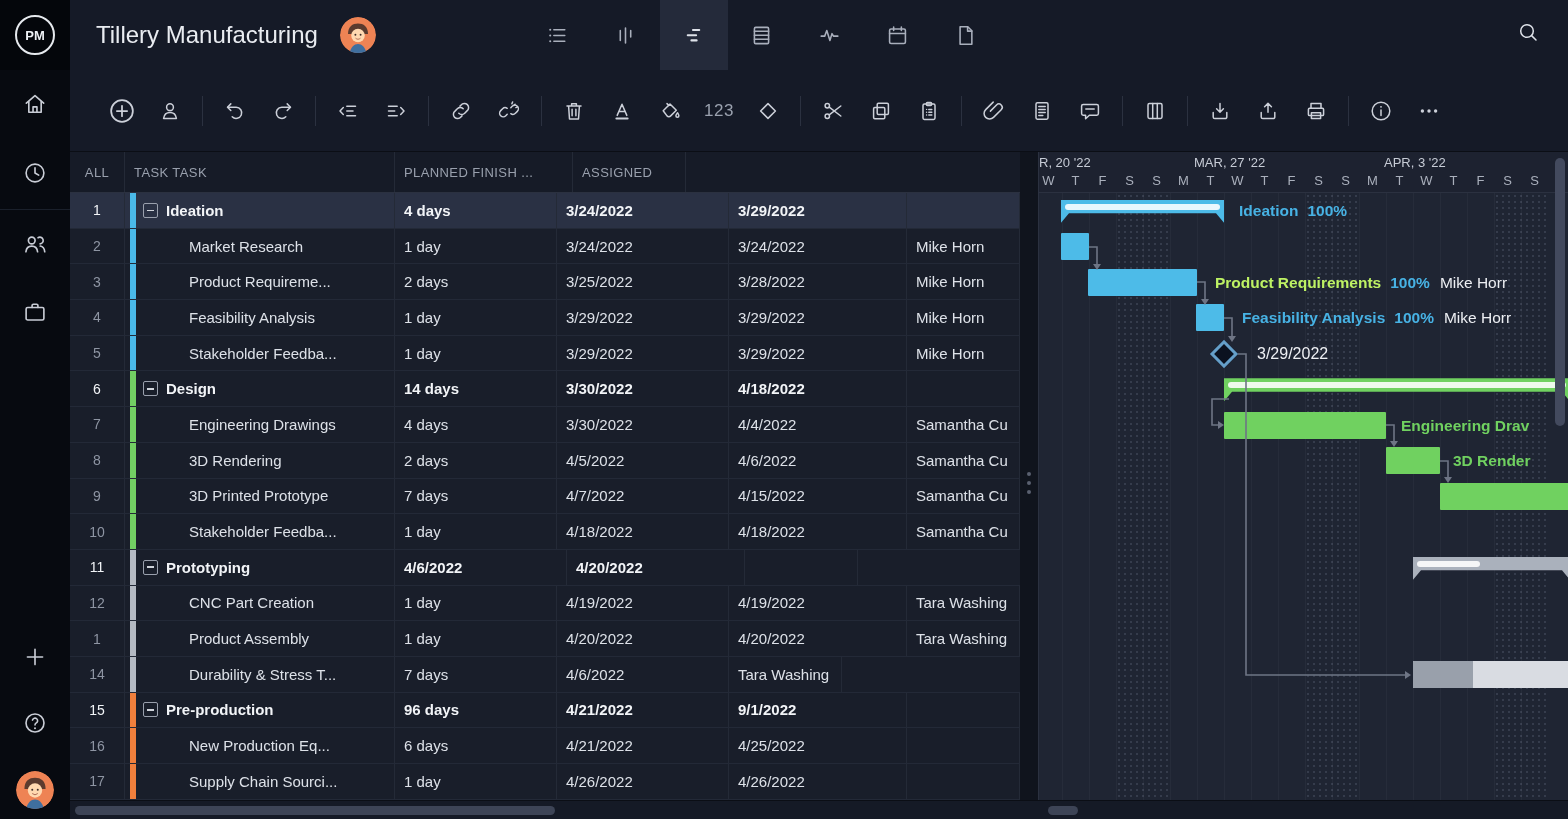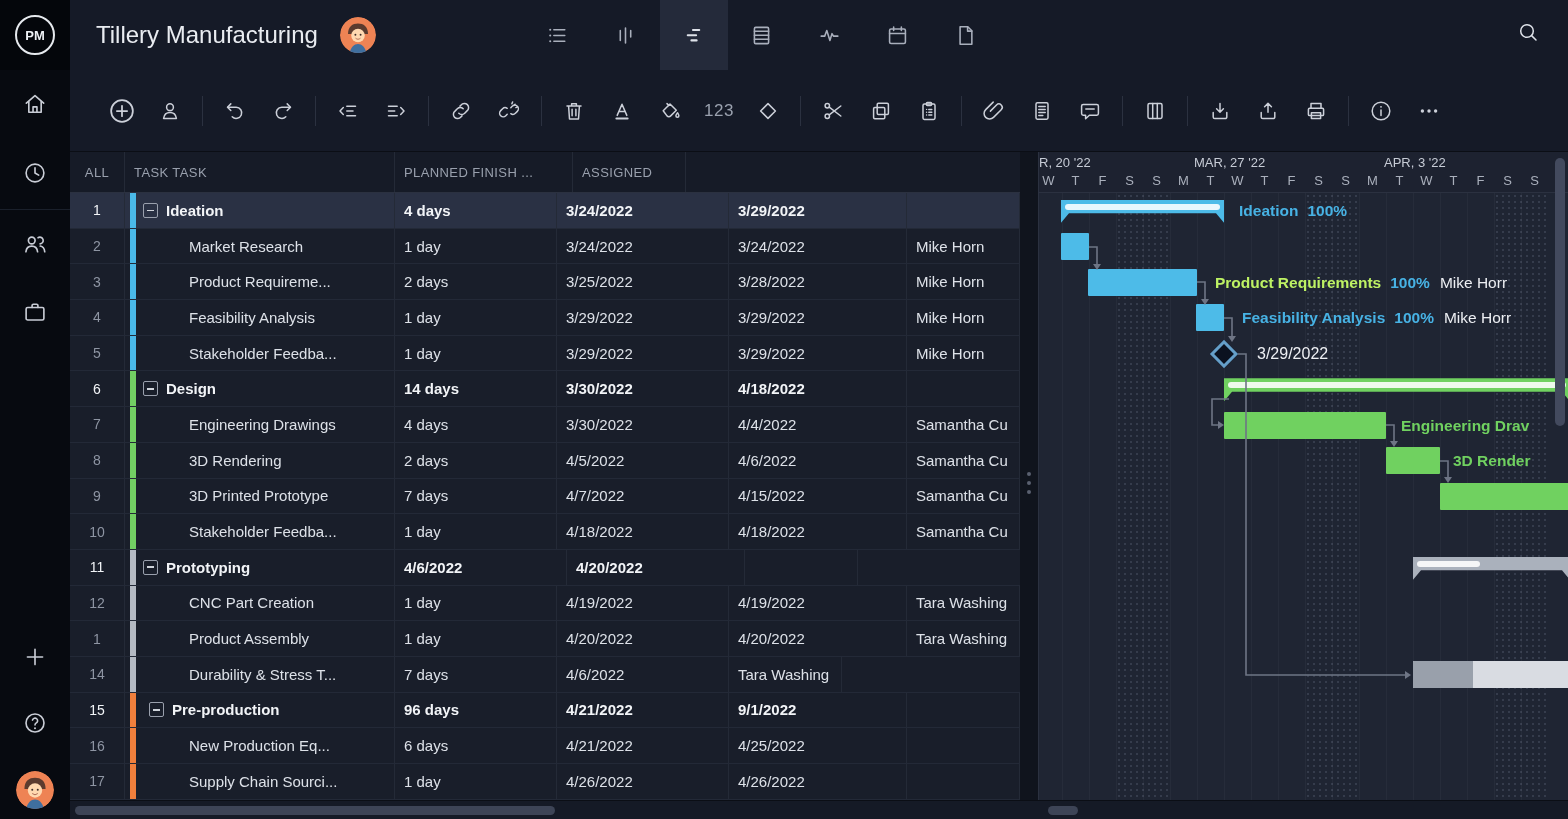--- a/index.html
+++ b/index.html
@@ -586,21 +586,21 @@
               </span>
             </div>
             <div class="cell" style="width: 162px;">7 days</div>
             <div class="cell" style="width: 172px;">4/6/2022</div>
             <div class="cell" style="width: 113px; font-weight: 400;">Tara Washing</div>
           </div>
           <div class="trow grp">
             <div class="cell num" style="width: 55px;">15</div>
             <div class="cell taskcell" style="width: 270px;">
               <span class="strip" style="background: rgb(240, 127, 60);"></span>
-              <span style="display: inline-flex; align-items: center; margin-left: 24px; overflow: hidden;">
+              <span style="display: inline-flex; align-items: center; margin-left: 18px; overflow: hidden;">
                 <span class="collapse"></span>
                 <span class="tname">Pre-production</span>
               </span>
             </div>
             <div class="cell" style="width: 162px;">96 days</div>
             <div class="cell" style="width: 172px;">4/21/2022</div>
             <div class="cell" style="width: 178px;">9/1/2022</div>
             <div class="cell" style="width: 113px; font-weight: 400;"></div>
           </div>
           <div class="trow">

